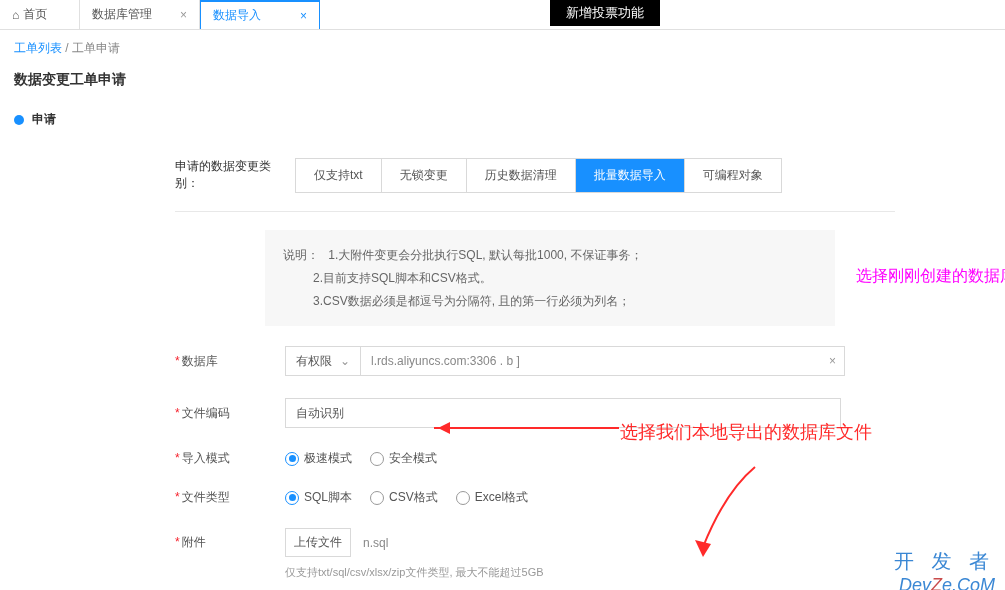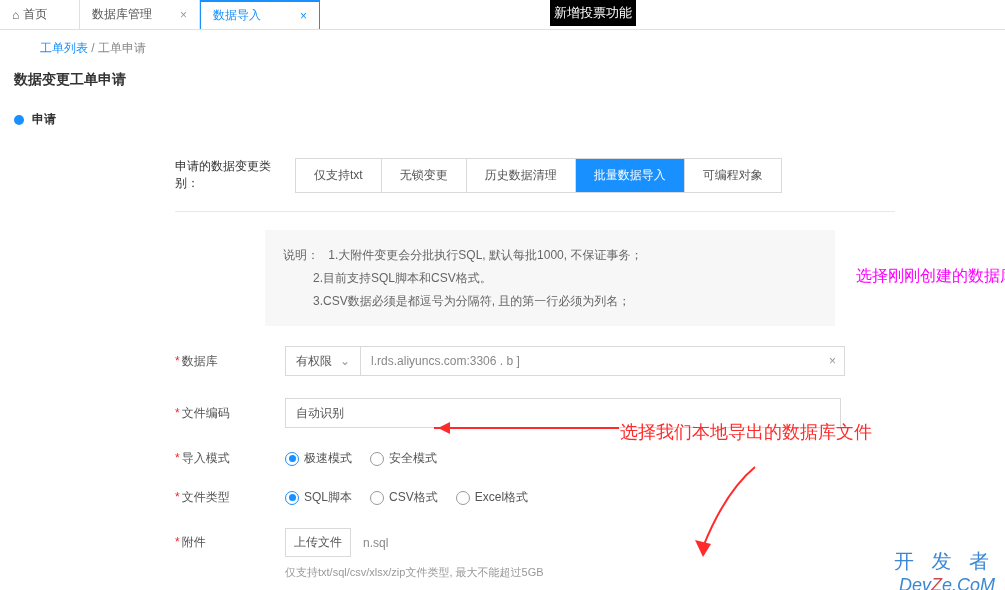--- a/index.html
+++ b/index.html
@@ -1,29 +1,29 @@
 <!DOCTYPE html>
 <html><head>
   <meta charset="utf-8">
   <style>
     * { margin: 0; padding: 0; box-sizing: border-box; }
     body { font-family: "Microsoft YaHei", Arial, sans-serif; font-size: 12px; color: #333; background: #fff; width: 1005px; }
     
-    .top-banner { position: absolute; left: 550px; top: 0; background: #000; color: #fff; padding: 4px 4px; font-size: 13px; }
+    .top-banner { position: absolute; left: 550px; top: 0; background: #000; color: #fff; padding: 4px 16px; font-size: 13px; }
     
     .tabs { display: flex; border-bottom: 1px solid #e0e0e0; height: 30px; align-items: stretch; }
     .tab { display: flex; align-items: center; padding: 0 12px; border-right: 1px solid #e0e0e0; font-size: 12px; color: #555; position: relative; min-width: 120px; }
     .tab.home { min-width: 80px; }
     .tab.active { color: #1890ff; border-top: 2px solid #1890ff; border-right: 1px solid #1890ff; border-left: 1px solid #1890ff; }
     .tab .close { margin-left: auto; color: #999; cursor: pointer; }
     .tab.active .close { color: #1890ff; }
     .home-icon { margin-right: 4px; }
     
     .breadcrumb { padding: 10px 14px; color: #888; font-size: 12px; }
-    .breadcrumb .link { color: #1890ff; margin-left: 26px; }
+    .breadcrumb .link { color: #1890ff; }
     
     .page-title { padding: 4px 14px 12px; font-size: 14px; font-weight: bold; }
     
     .step-indicator { padding: 10px 14px; display: flex; align-items: center; }
     .step-dot { width: 10px; height: 10px; border-radius: 50%; background: #1890ff; margin-right: 8px; }
     .step-label { font-weight: bold; color: #333; }
     
     .form-panel { margin-left: 175px; margin-top: 20px; width: 720px; }
     
     .category-row { display: flex; align-items: flex-start; margin-bottom: 18px; border-bottom: 1px solid #e8e8e8; padding-bottom: 18px; }

